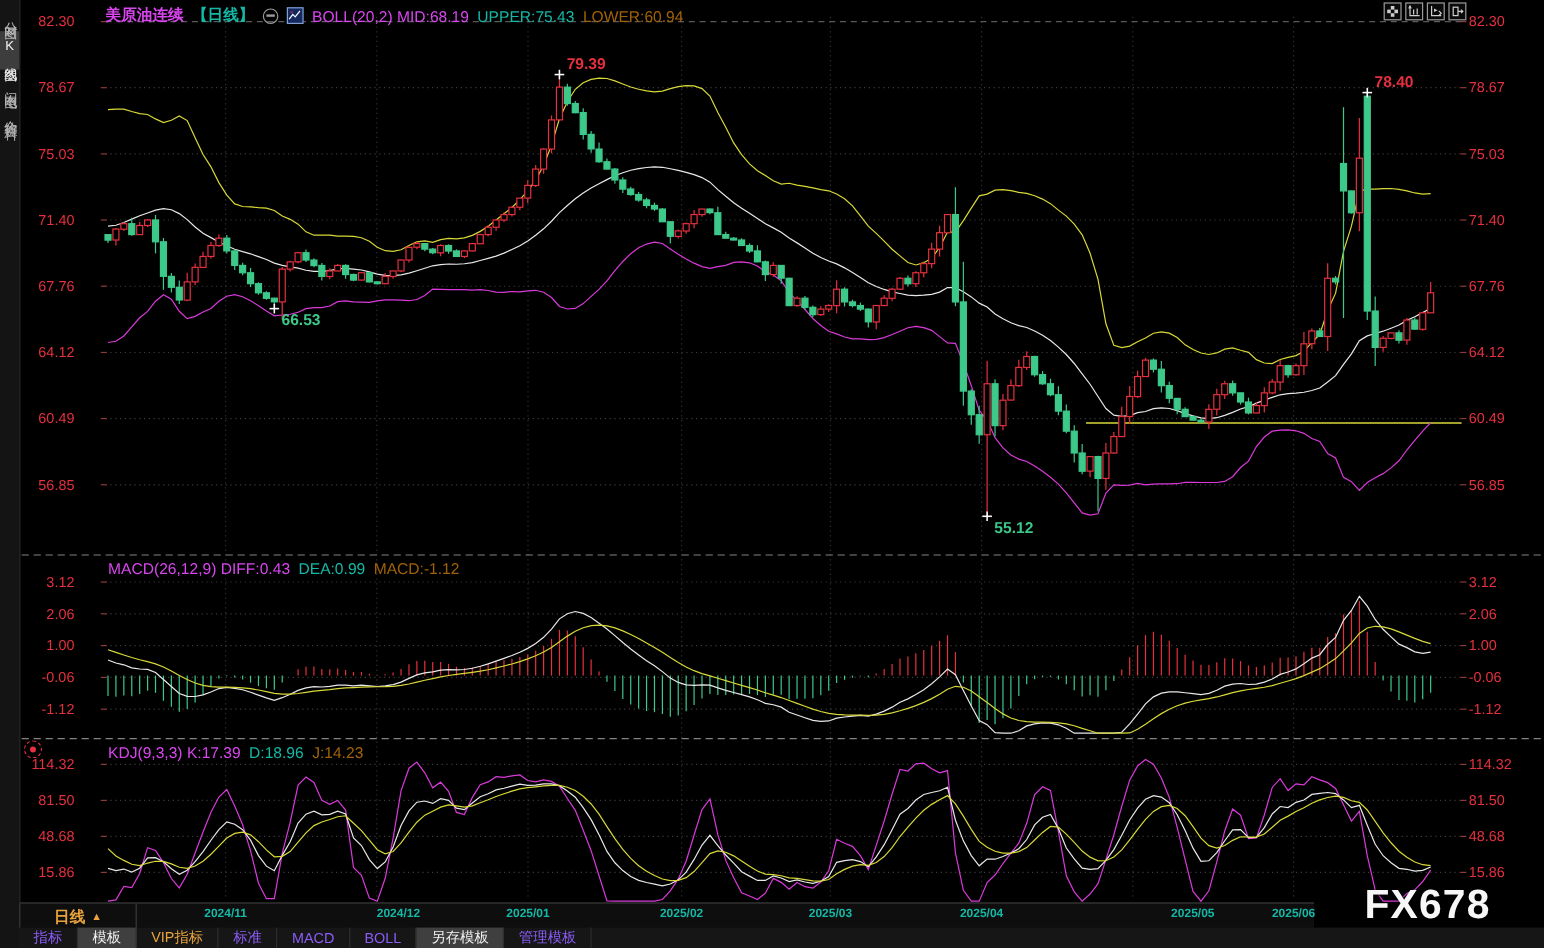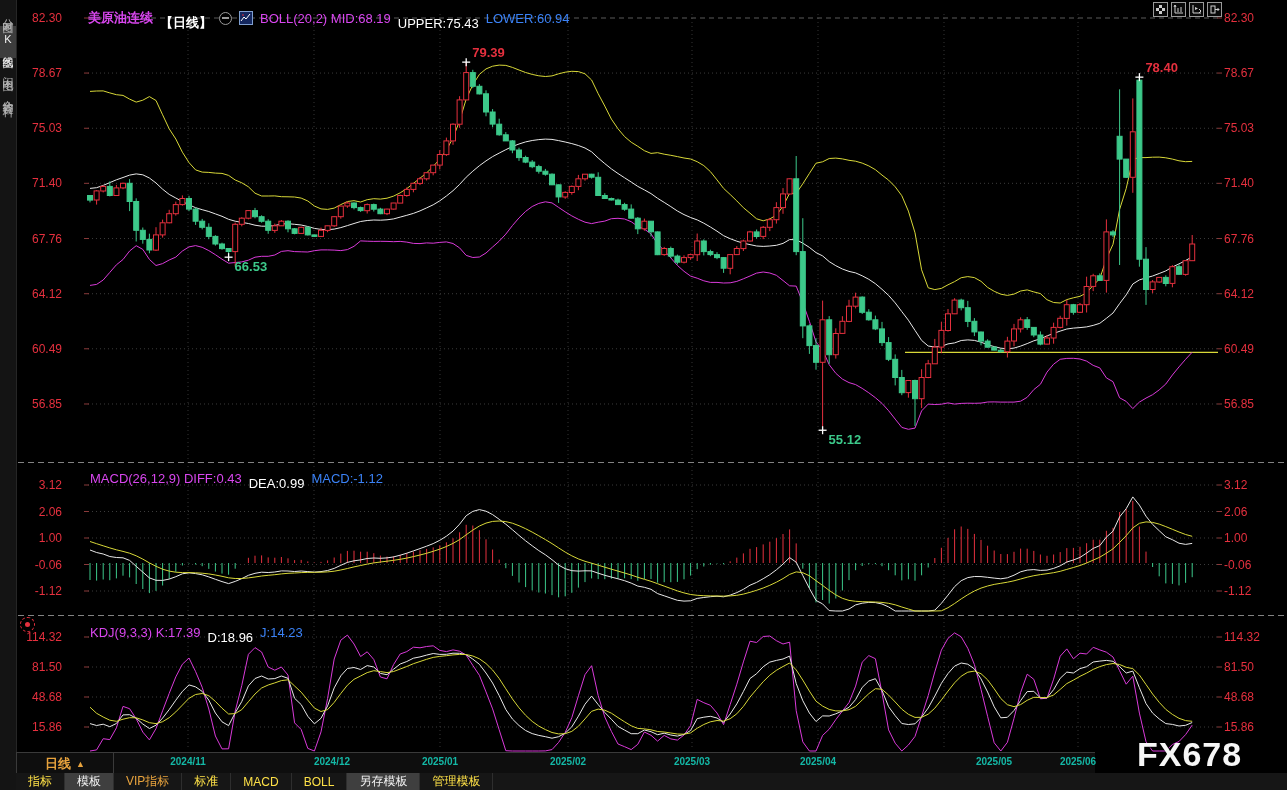--- a/index.html
+++ b/index.html
@@ -8,21 +8,21 @@
   svg text{font-family:"Liberation Sans","DejaVu Sans",sans-serif;}
 
   
   .sidebar{position:absolute;left:0;top:0;width:16px;height:790px;background:#141414;border-right:1px solid #262626;z-index:5;}
   .side-item{writing-mode:vertical-rl;text-orientation:upright;width:16px;line-height:16px;
              font-size:11px;color:#b5b5b5;padding:7px 0;margin-top:3px;letter-spacing:2px;cursor:pointer;}
   .side-item.sel{background:#3d3d3d;color:#f2f2f2;}
 
   
   .hdr{position:absolute;display:flex;align-items:center;gap:7px;font-size:13px;z-index:6;white-space:nowrap;}
-  .w{color:#d946ef;} .y{color:#ffffff;margin-top:10px;} .m{color:#3b82f6;} .bold{font-weight:bold;}
+  .w{color:#d946ef;} .y{color:#14b8a6;} .m{color:#a16207;} .bold{font-weight:bold;}
   .minus-icon{display:inline-block;width:11px;height:11px;border:1px solid #9a9a9a;border-radius:50%;position:relative;}
   .minus-icon::after{content:"";position:absolute;left:2px;top:4.5px;width:7px;height:1.5px;background:#9a9a9a;}
   .mini-chart-icon{display:inline-block;width:12px;height:12px;background:#14275e;border:1px solid #7f9fd0;}
   .alarm-icon{position:absolute;left:20px;top:617px;width:13px;height:13px;border:1px dashed #e5303e;border-radius:50%;z-index:6;}
   .alarm-icon::after{content:"";position:absolute;left:4px;top:4px;width:5px;height:5px;background:#e5303e;border-radius:50%;}
 
   
   .top-icons{position:absolute;left:1153px;top:2px;display:flex;gap:3px;z-index:7;}
   .ticon{width:13px;height:13px;border:1px solid #9a9a9a;background:#0a0a0a;display:flex;align-items:center;justify-content:center;cursor:pointer;}
   .ticon svg{stroke:#cfcfcf;fill:none;stroke-width:1;}
@@ -30,21 +30,21 @@
   
   .xrow{position:absolute;left:16px;top:752px;width:1079px;height:21px;background:#0e0e0e;
         border-top:1px solid #3a3a3a;border-bottom:1px solid #2c2c2c;z-index:6;}
   .period-cell{position:absolute;left:0;top:0;width:96px;height:21px;border-right:1px solid #3a3a3a;border-left:1px solid #3a3a3a;
         display:flex;align-items:center;justify-content:center;gap:5px;color:#e8a33d;font-size:13px;font-weight:bold;cursor:pointer;}
   .period-cell .arrow{font-size:9px;}
   .date-label{position:absolute;top:3px;transform:translateX(-50%);color:#14b8a6;font-size:10px;font-weight:bold;}
 
   
   .toolbar{position:absolute;left:16px;top:773px;width:1271px;height:17px;background:#161616;display:flex;align-items:stretch;z-index:6;}
-  .tb-item{padding:0 12px;font-size:12px;display:flex;align-items:center;color:#fde047;border-right:1px solid #2e2e2e;cursor:pointer;}
+  .tb-item{padding:0 12px;font-size:12px;display:flex;align-items:center;color:#8b5cf6;border-right:1px solid #2e2e2e;cursor:pointer;}
   .tb-item.selected{background:#3f3f3f;color:#f2f2f2;text-align:center;}
   .tb-item.vip{color:#e8a33d;}
 
   .watermark{position:absolute;left:1137px;top:735px;font-size:34px;font-weight:bold;color:#f7f7f7;
              letter-spacing:1px;z-index:8;text-shadow:1px 1px 2px #000;}
   #chart-svg{position:absolute;left:0;top:0;z-index:1;}
 </style>
 </head>
 <body>
 

